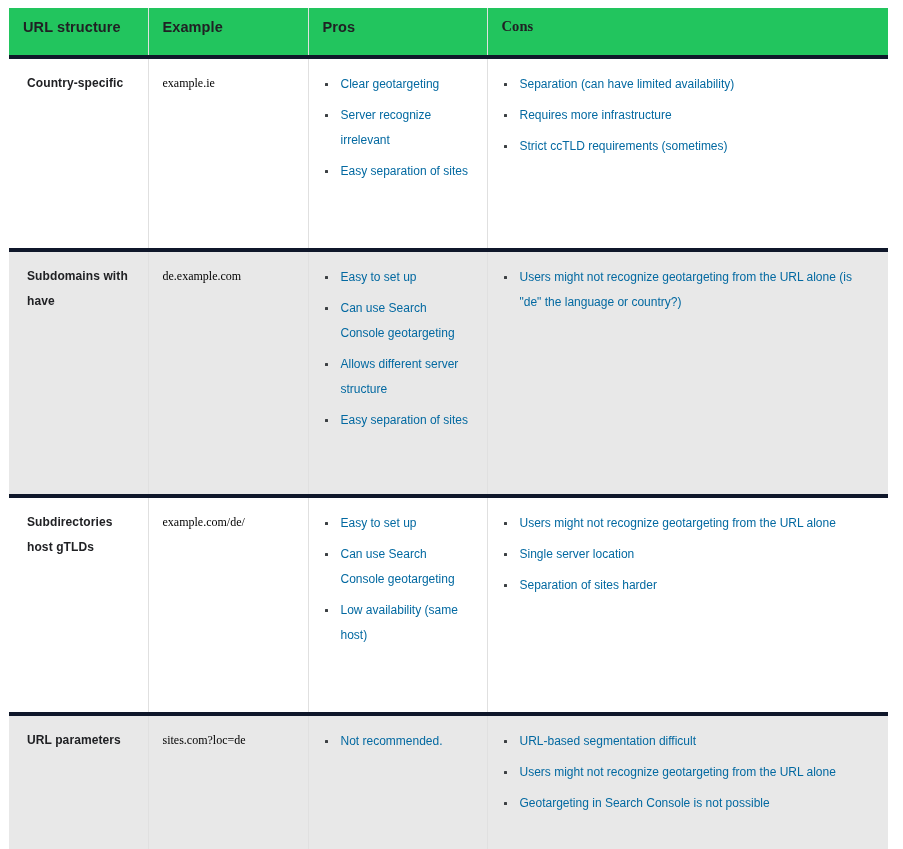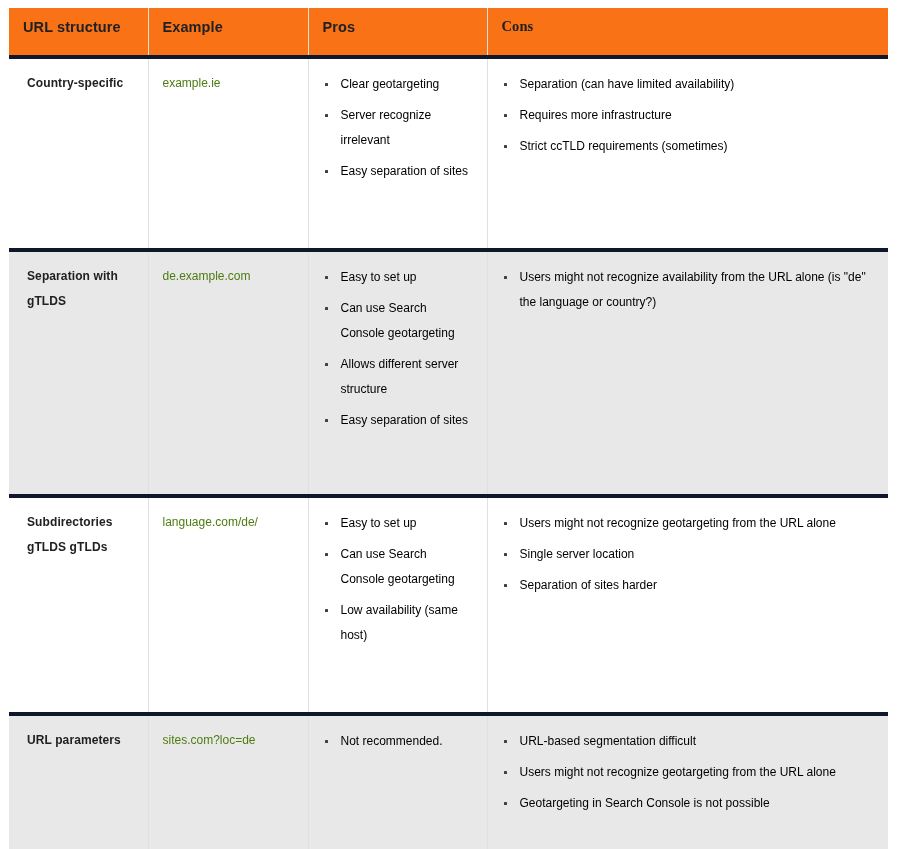--- a/index.html
+++ b/index.html
@@ -30,21 +30,21 @@
     table-layout: fixed;
     background: #ffffff;
   }
 
   table.url-structure-table col.col-structure { width: 139px; }
   table.url-structure-table col.col-example   { width: 160px; }
   table.url-structure-table col.col-pros      { width: 179px; }
   table.url-structure-table col.col-cons      { width: 401px; }
 
   thead th {
-    background: #f97316;
+    background: #22c55e;
     text-align: left;
     vertical-align: middle;
     font-size: 14.5px;
     font-weight: bold;
     color: #202124;
     padding: 10px 14px 20px 14px;
     height: 32px;
     box-sizing: border-box;
     border-right: 1px solid #e0e0e0;
     letter-spacing: 0.1px;
@@ -67,41 +67,42 @@
   tbody tr.row-gray  > td { background: #e8e8e8; }
 
   td.cell-structure {
     font-weight: bold;
     color: #202124;
     padding-left: 18px;
     letter-spacing: 0.1px;
   }
 
   td.cell-example {
-    color: #4d7c0f;
+    color: #000000;
     padding-left: 14px;
     word-break: break-word;
+    font-family: Liberation Serif, serif;
   }
 
   td.cell-pros, td.cell-cons {
     padding-left: 10px;
     padding-top: 13px;
   }
 
   ul.bullet-list {
     margin: 0;
     padding: 0;
     list-style: none;
   }
   ul.bullet-list > li {
     position: relative;
     padding-left: 22px;
     margin: 0 0 6px 0;
     line-height: 25px;
-    color: #000000;
+    color: #0369a1;
   }
   ul.bullet-list > li:last-child { margin-bottom: 0; }
   ul.bullet-list > li::before {
     content: "";
     position: absolute;
     left: 6px;
     top: 11px;
     width: 3px;
     height: 3px;
     background: #3c4043;
@@ -146,39 +147,39 @@
           </td>
           <td class="cell-cons">
             <ul class="bullet-list">
               <li>Separation (can have limited availability)</li>
               <li>Requires more infrastructure</li>
               <li>Strict ccTLD requirements (sometimes)</li>
             </ul>
           </td>
         </tr>
         <tr id="row-1" class="row-gray">
-          <td class="cell-structure">Separation with gTLDS</td>
+          <td class="cell-structure">Subdomains with have</td>
           <td class="cell-example">de.example.com</td>
           <td class="cell-pros">
             <ul class="bullet-list">
               <li>Easy to set up</li>
               <li>Can use Search Console geotargeting</li>
               <li>Allows different server structure</li>
               <li>Easy separation of sites</li>
             </ul>
           </td>
           <td class="cell-cons">
             <ul class="bullet-list">
-              <li>Users might not recognize availability from the URL alone (is "de" the language or country?)</li>
+              <li>Users might not recognize geotargeting from the URL alone (is "de" the language or country?)</li>
             </ul>
           </td>
         </tr>
         <tr id="row-2" class="row-white">
-          <td class="cell-structure">Subdirectories gTLDS gTLDs</td>
-          <td class="cell-example">language.com/de/</td>
+          <td class="cell-structure">Subdirectories host gTLDs</td>
+          <td class="cell-example">example.com/de/</td>
           <td class="cell-pros">
             <ul class="bullet-list">
               <li>Easy to set up</li>
               <li>Can use Search Console geotargeting</li>
               <li>Low availability (same host)</li>
             </ul>
           </td>
           <td class="cell-cons">
             <ul class="bullet-list">
               <li>Users might not recognize geotargeting from the URL alone</li>

